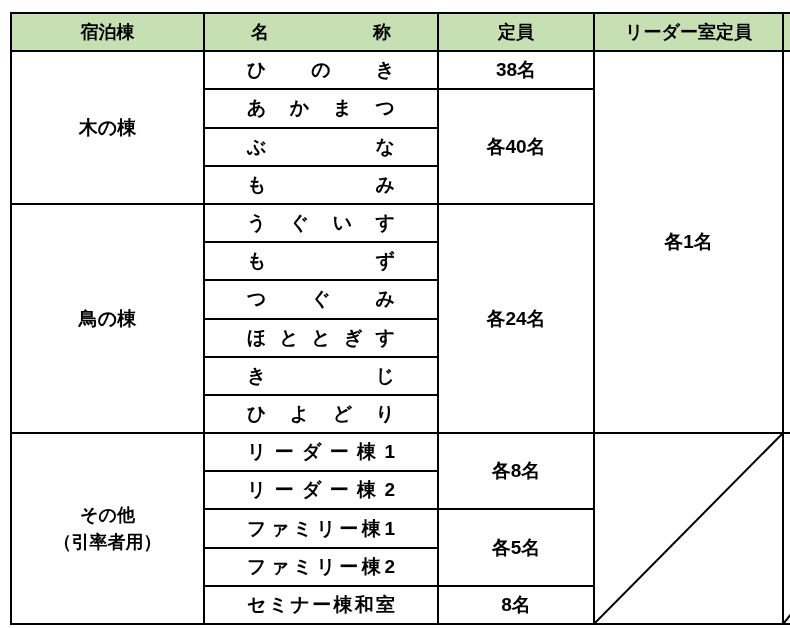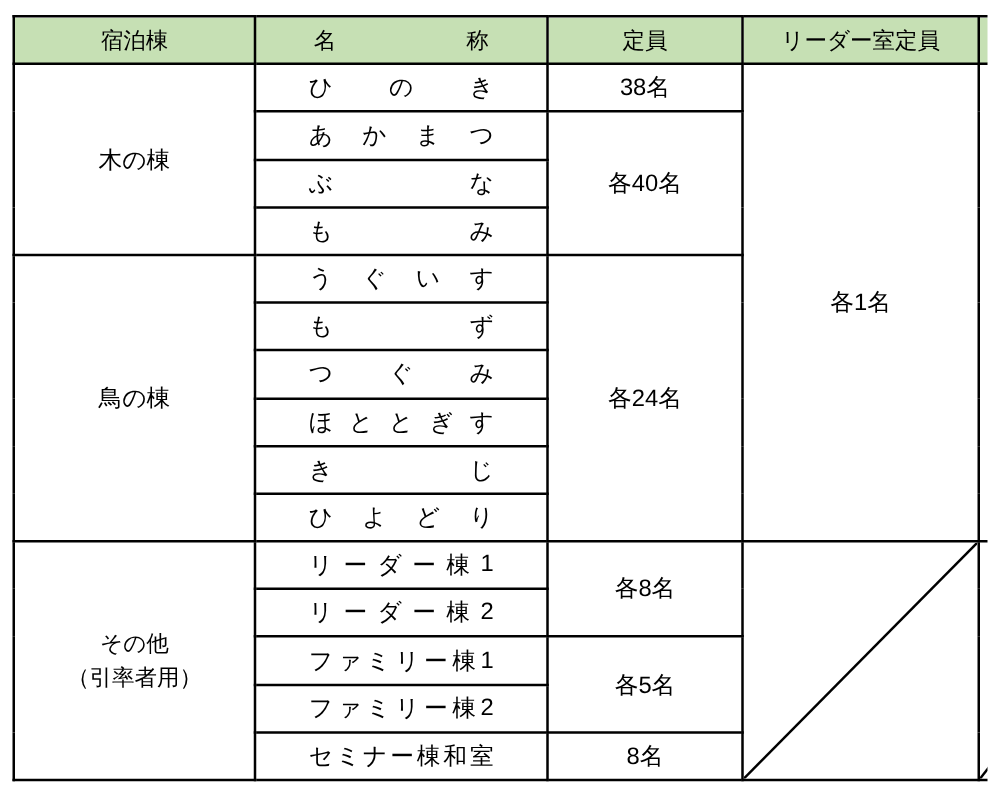--- a/index.html
+++ b/index.html
@@ -16,21 +16,21 @@
   }
   .stage{position:relative;width:790px;height:628px;overflow:hidden;background:var(--bg);}
   table.acc{
     position:absolute;left:10px;top:12px;
     border-collapse:collapse;table-layout:fixed;width:782px;
   }
   table.acc td, table.acc th{
     border:2px solid var(--border);
     padding:0;margin:0;
     text-align:center;vertical-align:middle;
-    font-size:19px;font-weight:400;color:var(--text);
+    font-size:19px;font-weight:700;color:var(--text);
     overflow:hidden;white-space:nowrap;
   }
   table.acc tr{height:38.2px;}
   table.acc th{background:var(--green);font-size:18px;}
   
   .dist{display:flex;justify-content:space-between;align-items:center;height:100%;padding:0 42px;}
   .dist span{display:inline-block;}
   th .dist{padding:0 46px;}
   
   .twoline{line-height:1.45;font-size:18px;white-space:normal;}

